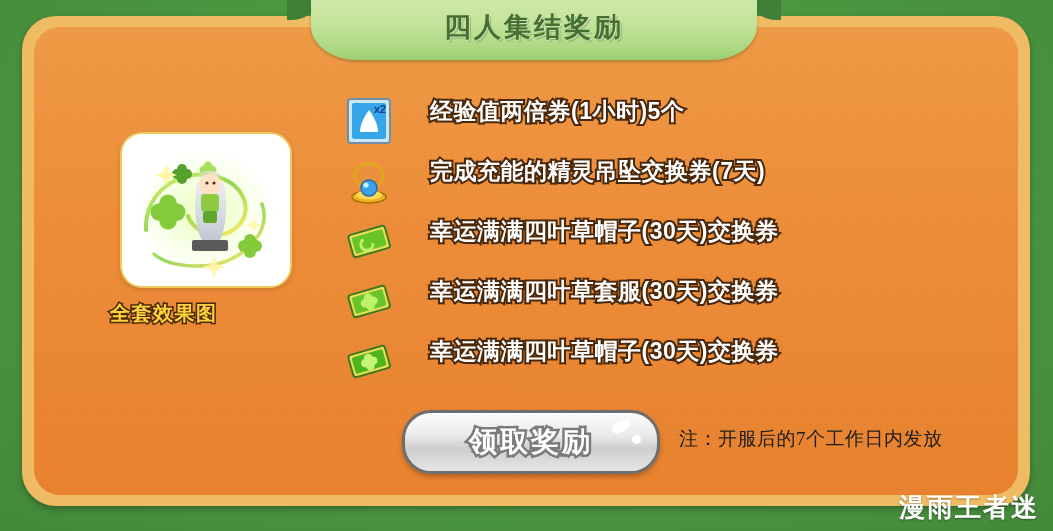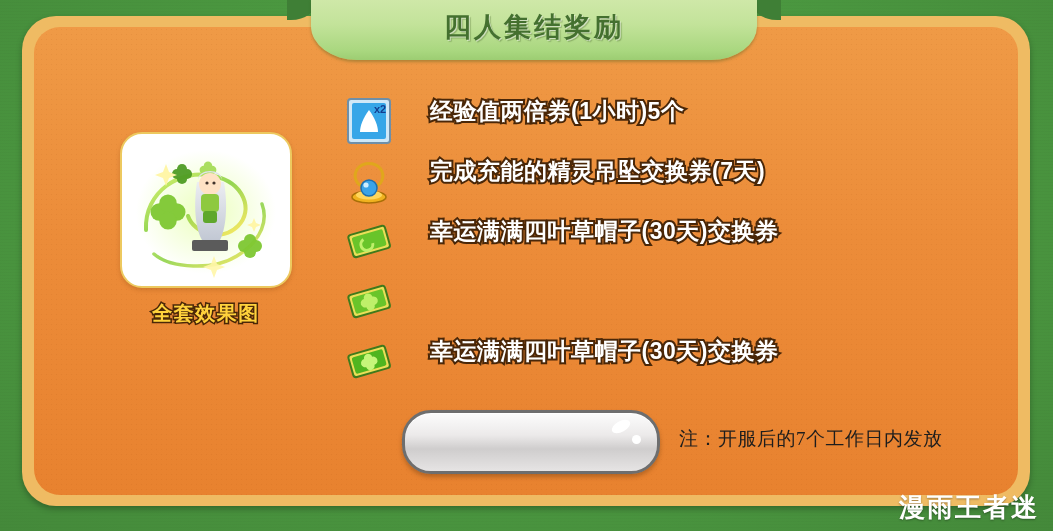--- a/index.html
+++ b/index.html
@@ -138,21 +138,20 @@
     border: 2px solid #edc95f;
     box-shadow: 0 2px 4px rgba(120,60,10,0.25);
     overflow: hidden;
   }
   #preview-art {
     position: absolute;
     inset: 0;
   }
   #preview-caption {
     margin-top: 12px;
-    text-align: center;
     font-size: 20px;
     font-weight: bold;
     letter-spacing: 1.5px;
     color: #ffd23c;
     -webkit-text-stroke: 3px #4a2708;
     paint-order: stroke fill;
   }
 
   
   #reward-list {
@@ -398,20 +397,21 @@
             <rect x="9" y="17" width="32" height="17" rx="2" fill="#69c42a"></rect>
             <g fill="#bff06a" transform="translate(25,26) scale(0.62)">
               <circle cx="-7" cy="0" r="7"></circle>
                 <circle cx="7" cy="0" r="7"></circle>
               <circle cx="0" cy="-7" r="7"></circle>
                 <circle cx="0" cy="7" r="7"></circle>
             </g>
           </g>
         </svg>
       </div>
+      <div class="reward-label">幸运满满四叶草套服(30天)交换券</div>
     </div>
 
     <div class="reward-row">
       <div class="reward-icon">
         <svg viewBox="0 0 50 50">
           <g transform="rotate(-16 25 25)">
             <rect x="6" y="14" width="38" height="23" rx="3" fill="#eadf58" stroke="#3f7a1c" stroke-width="2"></rect>
             <rect x="9" y="17" width="32" height="17" rx="2" fill="#4fb51f"></rect>
             <g fill="#c6f57a" transform="translate(25,26) scale(0.7)">
               <circle cx="-6" cy="0" r="6"></circle>
@@ -421,20 +421,21 @@
             </g>
           </g>
         </svg>
       </div>
       <div class="reward-label">幸运满满四叶草帽子(30天)交换券</div>
     </div>
 
   </div>
 
   <div id="claim-button">
+    <div id="claim-label">领取奖励</div>
     <div class="gloss-a"></div>
     <div class="gloss-b"></div>
   </div>
 
   <div id="footnote">注：开服后的7个工作日内发放</div>
 
   <div id="watermark">漫雨王者迷</div>
 
 </div>
 

